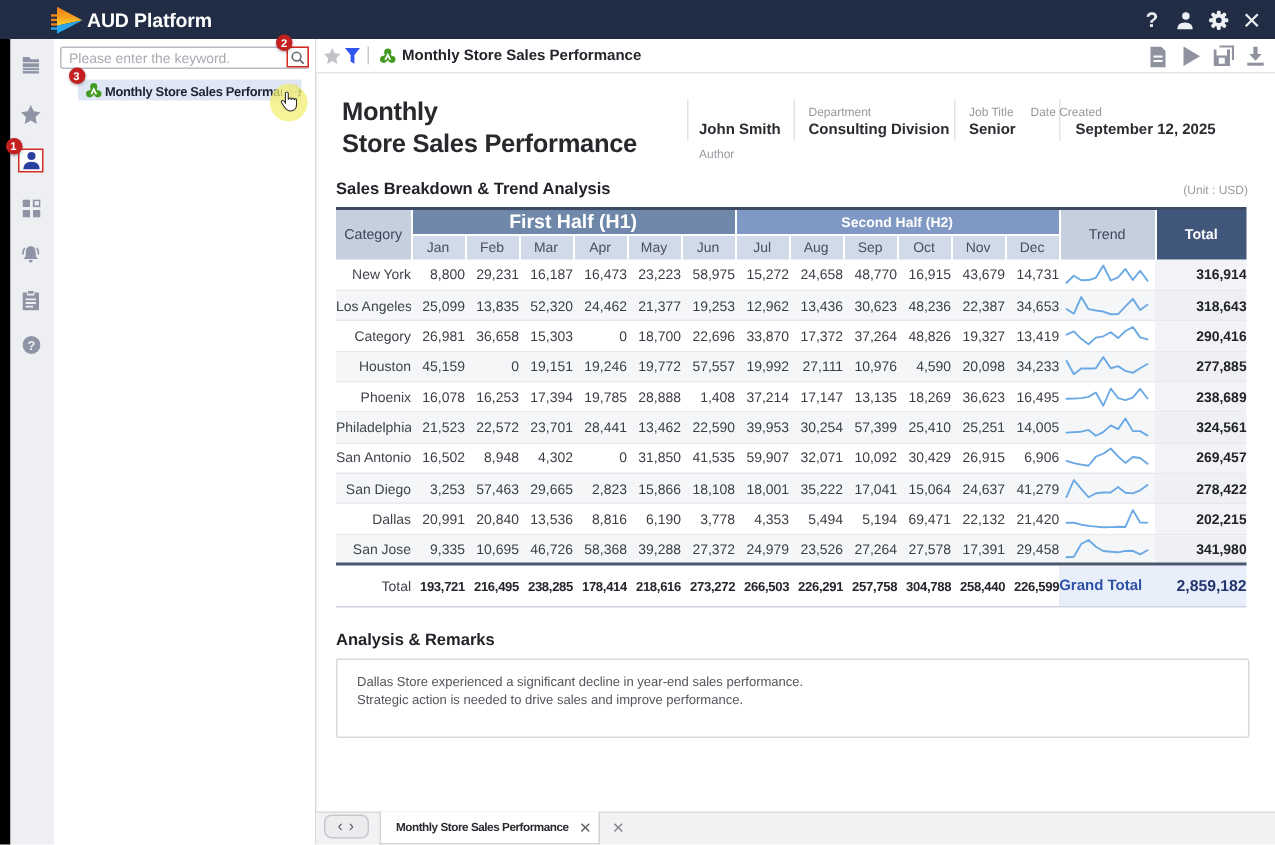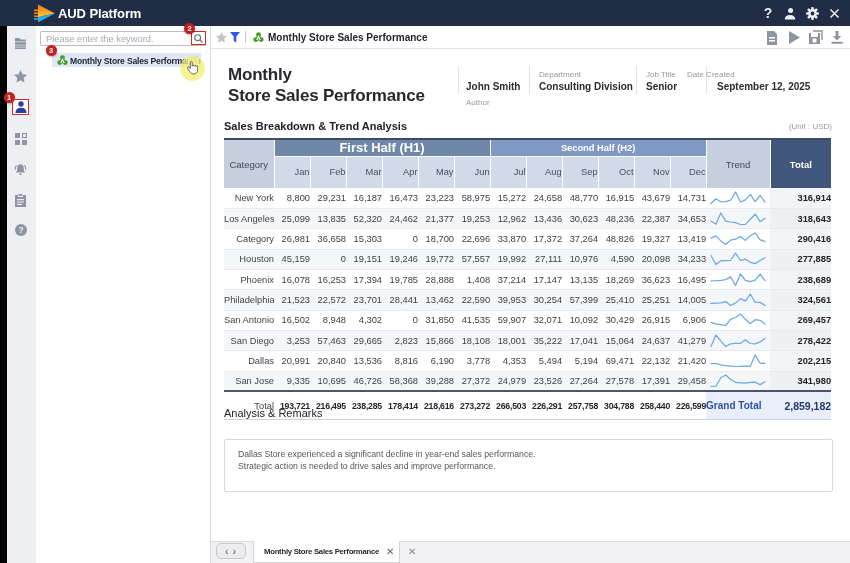--- a/index.html
+++ b/index.html
@@ -27,21 +27,21 @@
 .metalabel { position:absolute; top:70px; font-size:8px; color:#97979e; }
 .metaval { position:absolute; top:81px; font-size:10px; font-weight:bold; color:#2b2b31; }
 .metasep { position:absolute; top:66px; width:1px; height:28px; background:#e3e3e6; }
 
 #sechead { position:absolute; left:224px; top:120px; font-size:11px; font-weight:bold; color:#222329; }
 #unit { position:absolute; right:18px; top:122px; font-size:8px; color:#9b9ba2; }
 
 #tbl { position:absolute; left:224px; top:138px; width:607px; border-collapse:collapse; table-layout:fixed; font-size:9.3px; }
 #tbl td, #tbl th { padding:0; overflow:hidden; white-space:nowrap; }
 #tbl .h1 { height:17px; }
-#tbl .h2 { height:32px;text-align:right; }
+#tbl .h2 { height:17px; }
 th.cat { background:#c5cfde; color:#41475a; font-weight:normal; font-size:9.5px; border-right:1px solid #fff; }
 th.half1 { background:#6f88a9; color:#fff; font-weight:bold; font-size:13px; border-right:1px solid #fff; border-bottom:1px solid #fff; }
 th.half2 { background:#8099c4; color:#fff; font-weight:bold; font-size:9.3px; border-right:1px solid #fff; border-bottom:1px solid #fff; }
 th.trendh { background:#c5cfde; color:#41475a; font-weight:normal; font-size:9.5px; border-right:1px solid #fff; }
 th.totalh { background:#41567b; color:#fff; font-weight:bold; font-size:9.5px; }
 th.mon { background:#d1dae8; color:#4a4f5b; font-weight:normal; font-size:9.3px; border-right:1px solid #fff; }
 tr.dr { height:20.35px; }
 tr.dr td { border-bottom:1px solid #e7e9ed; color:#3a3d45; }
 tr.dr td.c { text-align:right; padding-right:8px; color:#40434b; }
 tr.dr td.n { text-align:right; padding-right:6px; }
@@ -49,21 +49,21 @@
 tr.dr td.s { text-align:center; }
 tr.alt td { background:#f4f6f8; }
 tr.alt td.t { background:#eef0f4; }
 tr.totr { height:28px; }
 tr.totr td { border-top:2px solid #4a566e; border-bottom:1px solid #cdd5e2; }
 tr.totr td.c { text-align:right; padding-right:8px; color:#3b3e46; }
 tr.totr td.n { text-align:right; padding-right:5px; font-weight:bold; color:#24262c; font-size:8.7px; letter-spacing:-0.2px; }
 td.gt { background:#e9effa; color:#2d51a5; font-weight:bold; font-size:10px; text-align:left; }
 td.gv { background:#e9effa; color:#23366e; font-weight:bold; font-size:10.5px; text-align:right; padding-right:7px; }
 
-#remhead { position:absolute; left:224px; top:407px; font-size:11px; font-weight:normal; color:#222329; }
+#remhead { position:absolute; left:224px; top:421px; font-size:11px; font-weight:bold; color:#222329; }
 #rembox { position:absolute; left:224px; top:439px; width:609px; height:53px; border:1px solid #d9d9dc; border-radius:2px; }
 #remtext { position:absolute; left:238px; top:448px; font-size:8.7px; color:#55565c; line-height:12px; }
 
 #tabbar { position:absolute; left:211px; top:541px; width:639px; height:22px; background:#f2f2f4; border-top:1px solid #dcdcdf; }
 #navpill { position:absolute; left:216px; top:543px; width:30px; height:16px; background:#ececee; border:1px solid #c8c8cc; border-radius:5px; color:#55565c; font-size:10.5px; text-align:center; line-height:15px; letter-spacing:4px; text-indent:3px; }
 #activetab { position:absolute; left:253px; top:541px; width:147px; height:22px; background:#fff; border:1px solid #d4d4d7; border-top:none; font-size:7.8px; letter-spacing:-0.3px; font-weight:bold; color:#2a2b30; line-height:21px; text-align:left; padding-left:10px; }
 
 .badge { position:absolute; width:11px; height:11px; border-radius:50%; background:#c41f1f; color:#fff; font-size:7.5px; font-weight:bold; text-align:center; line-height:11px; box-shadow:0 1px 2px rgba(0,0,0,0.3); }
 .redbox { position:absolute; border:1.5px solid #d42a20; }
 </style>

